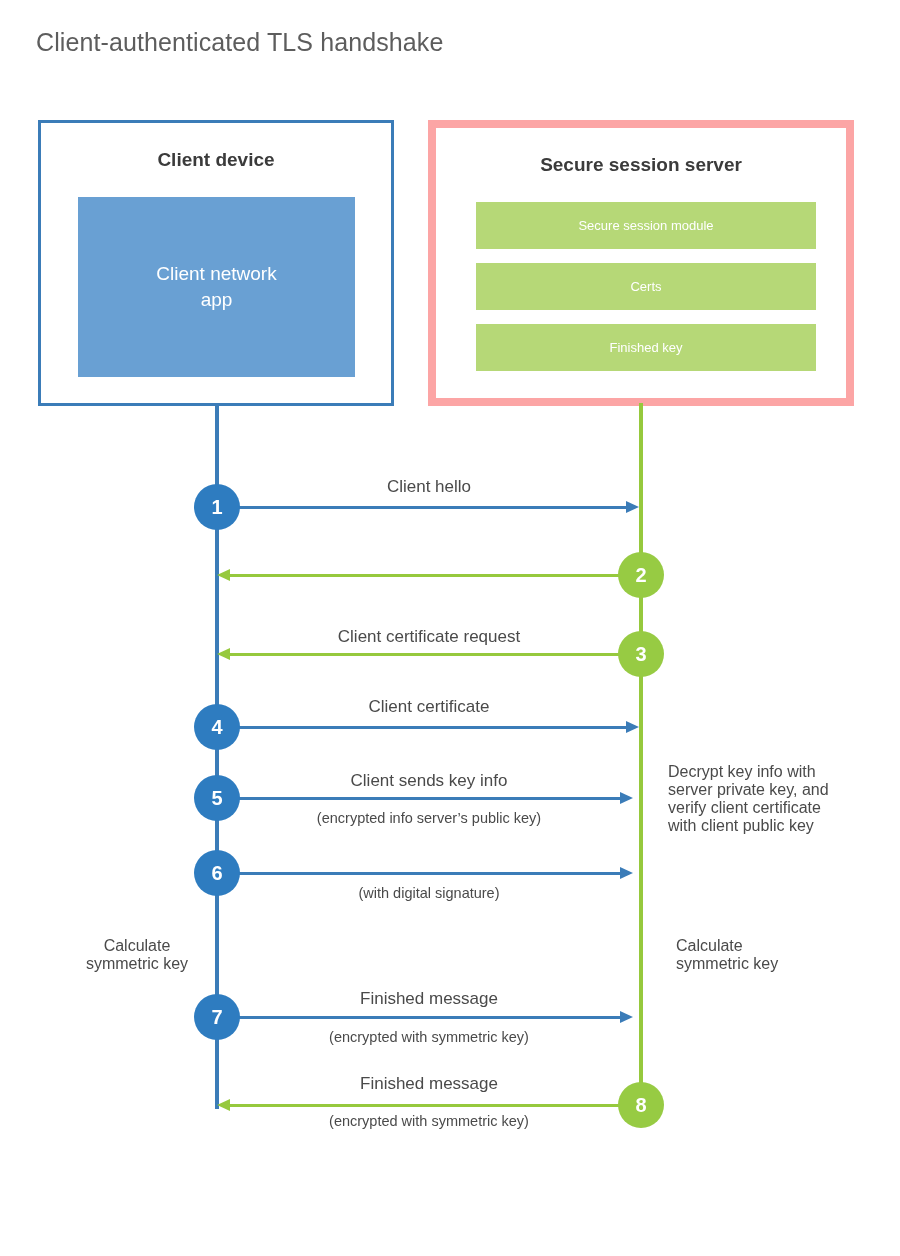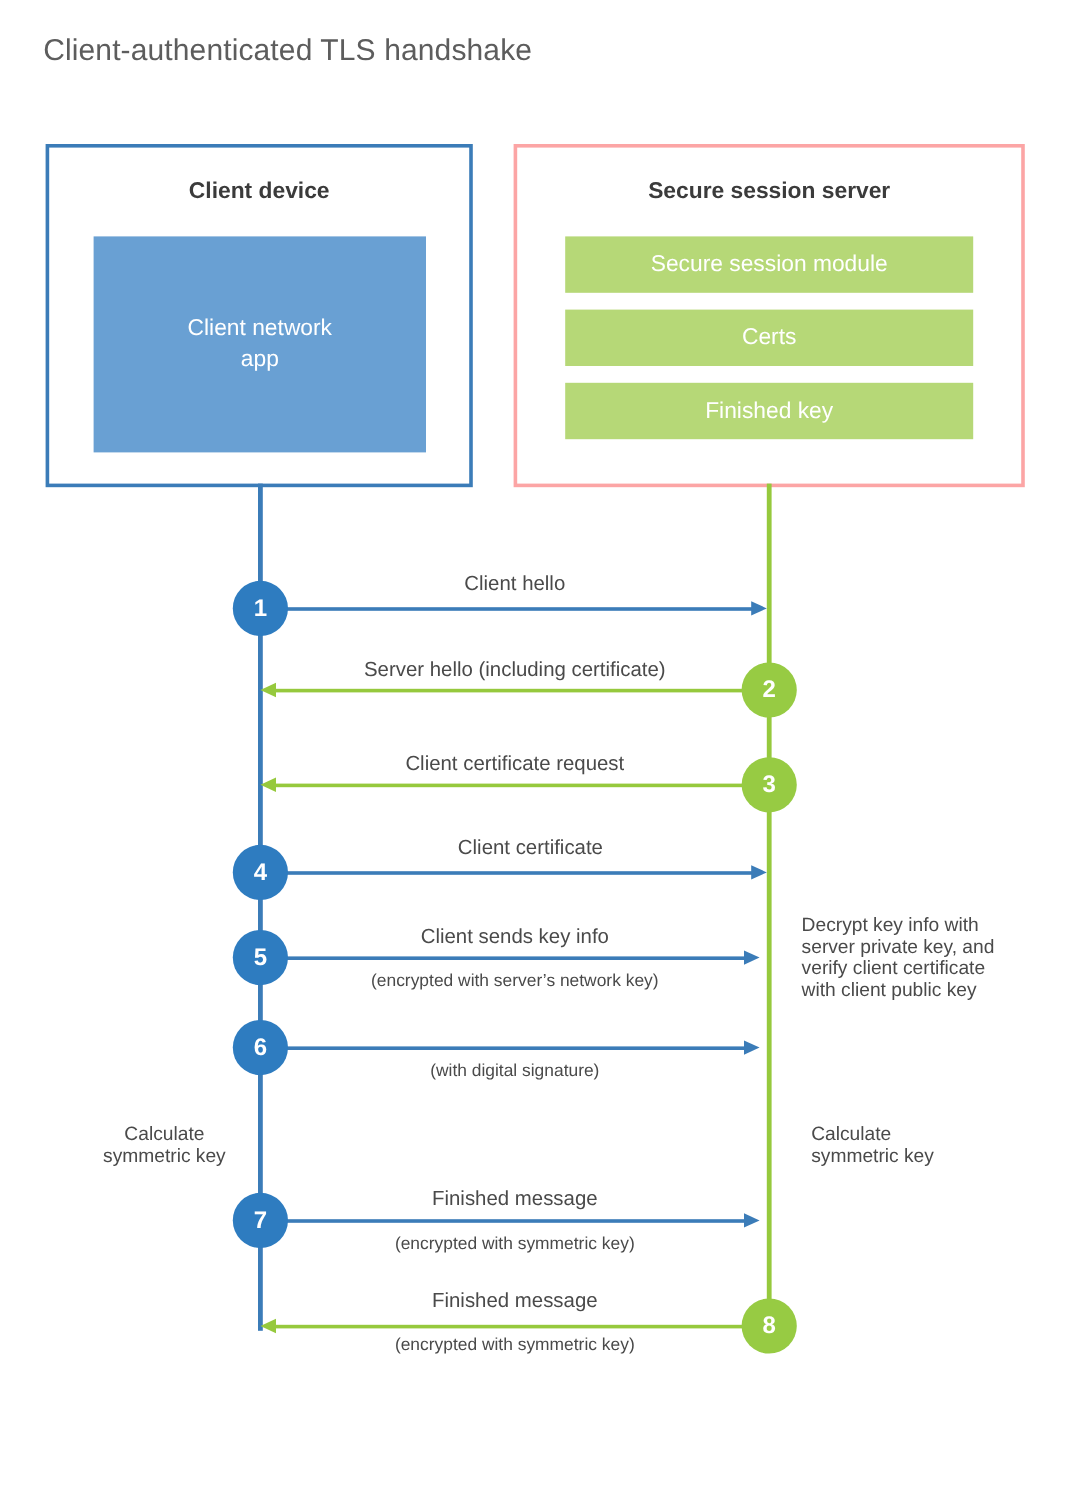--- a/index.html
+++ b/index.html
@@ -45,21 +45,21 @@
     width: 356px;
     height: 286px;
     border: 3px solid #3b7cb8;
     padding-left: 36px;
   }
   #server-box {
     left: 428px;
     top: 120px;
     width: 426px;
     height: 286px;
-    border: 3px solid #fca5a5;
+    border: 8px solid #fca5a5;
   }
   .party-title {
     position: absolute;
     left: 0;
     right: 0;
     top: 26px;
     text-align: center;
     font-size: 19px;
     font-weight: bold;
     color: #3b3b3b;
@@ -93,21 +93,21 @@
     width: 340px;
   }
   .server-bar {
     height: 47px;
     background: #b6d877;
     display: flex;
     align-items: center;
     justify-content: center;
     margin-bottom: 14px;
     color: #ffffff;
-    font-size: 19px;
+    font-size: 13px;
     font-weight: 400;
   }
 
   
   .lifeline {
     position: absolute;
     width: 4px;
   }
   #client-lifeline {
     left: 215px;
@@ -221,47 +221,46 @@
   <div class="lifeline" id="client-lifeline"></div>
   <div class="lifeline" id="server-lifeline"></div>
 
   <div class="arrow-label" style="left:217px; top:477px; width:424px;">Client hello</div>
   <div class="arrow-row" style="left:217px; top:506px; width:426px;">
     <div class="arrow-line blue" style="left:0; width:410px;"></div>
     <div class="arrow-head right blue" style="left:409px;"></div>
   </div>
   <div class="step-circle blue" style="left:194px; top:484px;">1</div>
 
-  <div class="arrow-label" style="left:217px; top:548px; width:424px;">Server hello (including certificate)</div>
   <div class="arrow-row" style="left:217px; top:574px; width:426px;">
     <div class="arrow-line green" style="left:13px; width:410px;"></div>
     <div class="arrow-head left green" style="left:0;"></div>
   </div>
   <div class="step-circle green" style="left:618px; top:552px;">2</div>
 
   <div class="arrow-label" style="left:217px; top:627px; width:424px;">Client certificate request</div>
   <div class="arrow-row" style="left:217px; top:653px; width:426px;">
     <div class="arrow-line green" style="left:13px; width:410px;"></div>
     <div class="arrow-head left green" style="left:0;"></div>
   </div>
   <div class="step-circle green" style="left:618px; top:631px;">3</div>
 
-  <div class="arrow-label" style="left:230px; top:697px; width:424px;">Client certificate</div>
+  <div class="arrow-label" style="left:217px; top:697px; width:424px;">Client certificate</div>
   <div class="arrow-row" style="left:217px; top:726px; width:426px;">
     <div class="arrow-line blue" style="left:0; width:410px;"></div>
     <div class="arrow-head right blue" style="left:409px;"></div>
   </div>
   <div class="step-circle blue" style="left:194px; top:704px;">4</div>
 
   <div class="arrow-label" style="left:217px; top:771px; width:424px;">Client sends key info</div>
   <div class="arrow-row" style="left:217px; top:797px; width:426px;">
     <div class="arrow-line blue" style="left:0; width:404px;"></div>
     <div class="arrow-head right blue" style="left:403px;"></div>
   </div>
-  <div class="arrow-sublabel" style="left:217px; top:810px; width:424px;">(encrypted with server’s network key)</div>
+  <div class="arrow-sublabel" style="left:217px; top:810px; width:424px;">(encrypted info server’s public key)</div>
   <div class="step-circle blue" style="left:194px; top:775px;">5</div>
 
   <div class="arrow-row" style="left:217px; top:872px; width:426px;">
     <div class="arrow-line blue" style="left:0; width:404px;"></div>
     <div class="arrow-head right blue" style="left:403px;"></div>
   </div>
   <div class="arrow-sublabel" style="left:217px; top:885px; width:424px;">(with digital signature)</div>
   <div class="step-circle blue" style="left:194px; top:850px;">6</div>
 
   <div class="arrow-label" style="left:217px; top:989px; width:424px;">Finished message</div>

